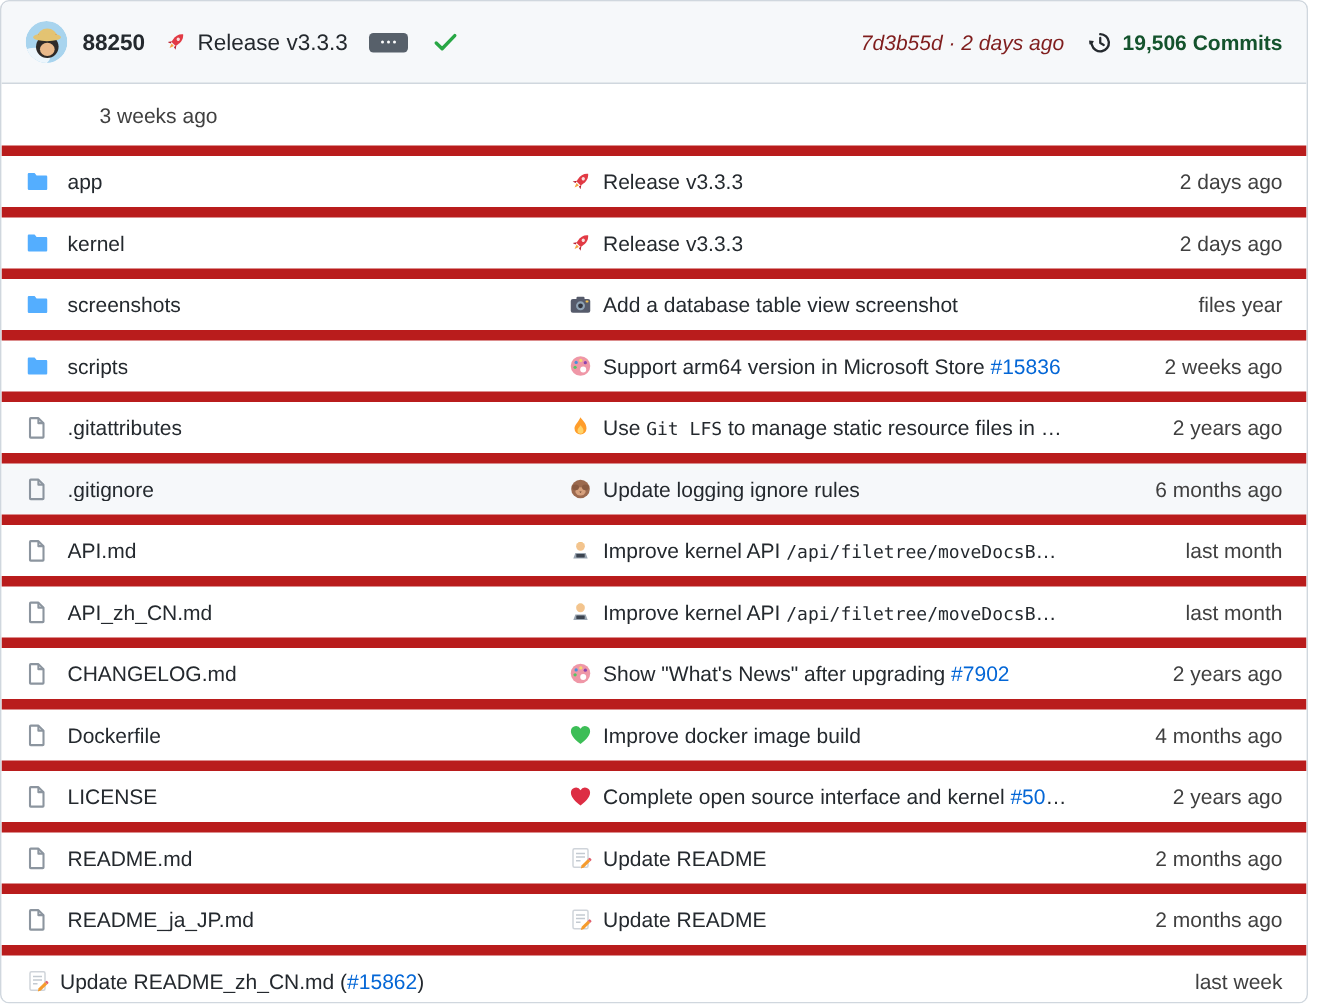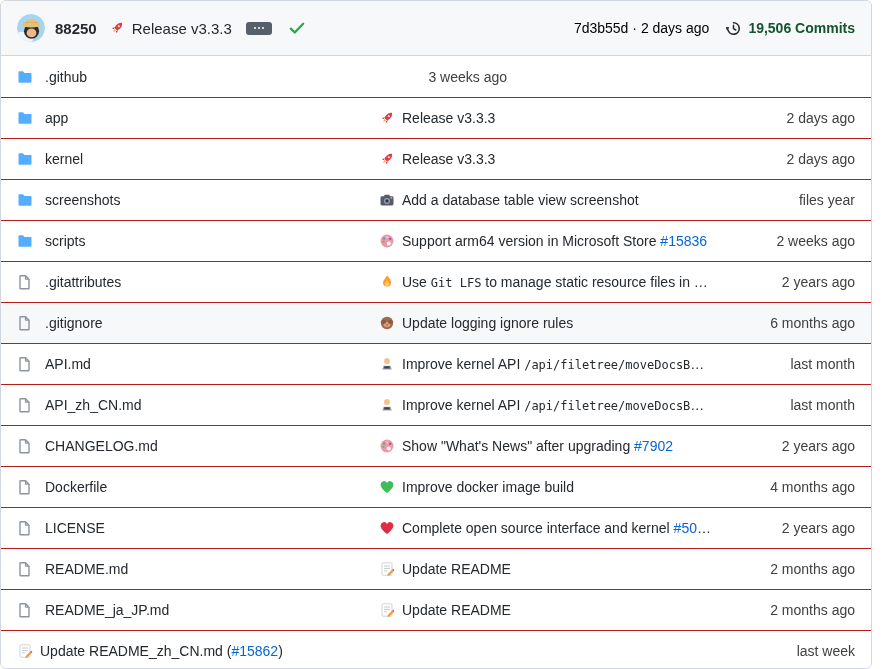--- a/index.html
+++ b/index.html
@@ -56,39 +56,39 @@
     display: inline-flex;
     align-items: center;
     justify-content: center;
     gap: 2px;
     cursor: pointer;
     padding: 0;
   }
   .ellipsis-btn .dot { width: 2px; height: 2px; border-radius: 50%; background: #fff; display: block; }
   .check { margin-left: 16px; display: inline-flex; cursor: pointer; }
   .spacer { flex: 1; }
-  .hash-time { color: #000000; font-size: 14px; margin-right: 16px; white-space: nowrap; }
+  .hash-time { color: #7f1d1d; font-size: 14px; margin-right: 16px; white-space: nowrap; font-style: italic; }
   .commits-link {
     display: inline-flex;
     align-items: center;
     gap: 6px;
     color: #14532d;
     text-decoration: none;
     font-size: 14px;
     font-weight: 700;
     cursor: pointer;
     white-space: nowrap;
   }
   .history { display: inline-flex; }
   
   .row {
     display: flex;
     align-items: center;
     height: 41px;
-    border-top: 1px solid #b91c1c;
+    border-top: 7px solid #b91c1c;
     font-size: 14px;
     background: #fff;
   }
   .row:first-child { border-top: none; }
   .row.highlight { background: #f6f8fa; }
   .cell-name {
     flex: 0 0 362px;
     display: flex;
     align-items: center;
     padding-left: 16px;
@@ -257,28 +257,20 @@
       <span class="history">
         <svg width="17" height="17">
             <use href="#sym-history"></use>
           </svg>
       </span>
       <span><span>19,506</span> <span>Commits</span></span>
     </a>
   </div>
   <div id="rows">
   <div class="row">
-    <div class="cell-name">
-      <span class="type-icon">
-        <svg width="16" height="16">
-              <use href="#sym-folder"></use>
-            </svg>
-      </span>
-      <a class="name-link">.github</a>
-    </div>
     <div class="cell-date">3 weeks ago</div>
   </div>
 
   <div class="row">
     <div class="cell-name">
       <span class="type-icon">
         <svg width="16" height="16">
               <use href="#sym-folder"></use>
             </svg>
       </span>

